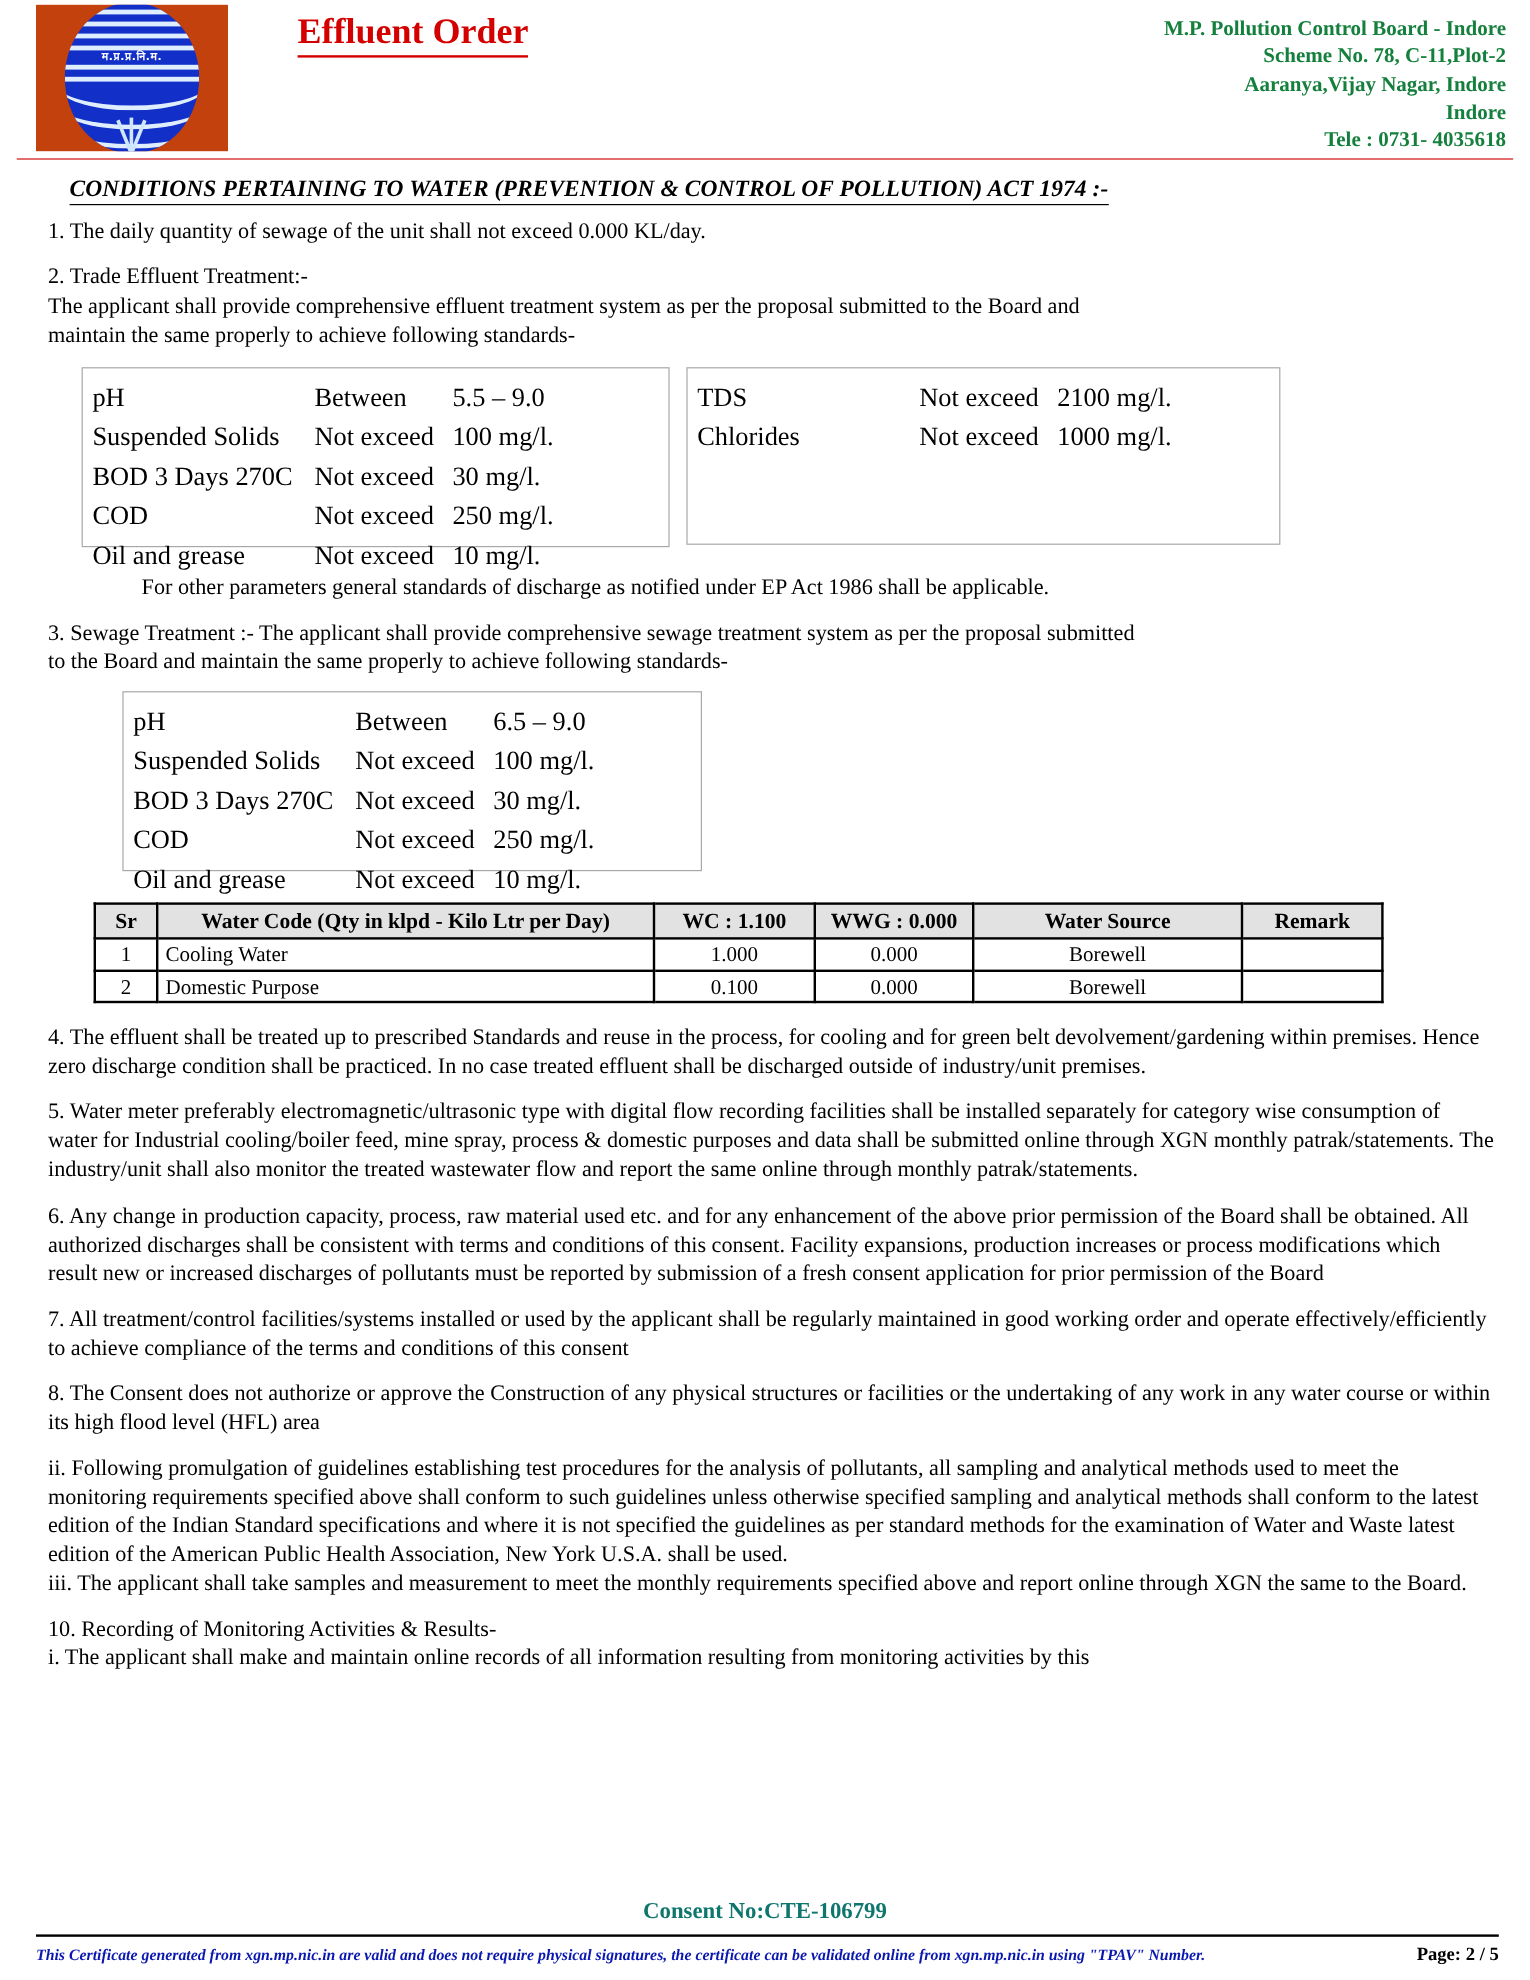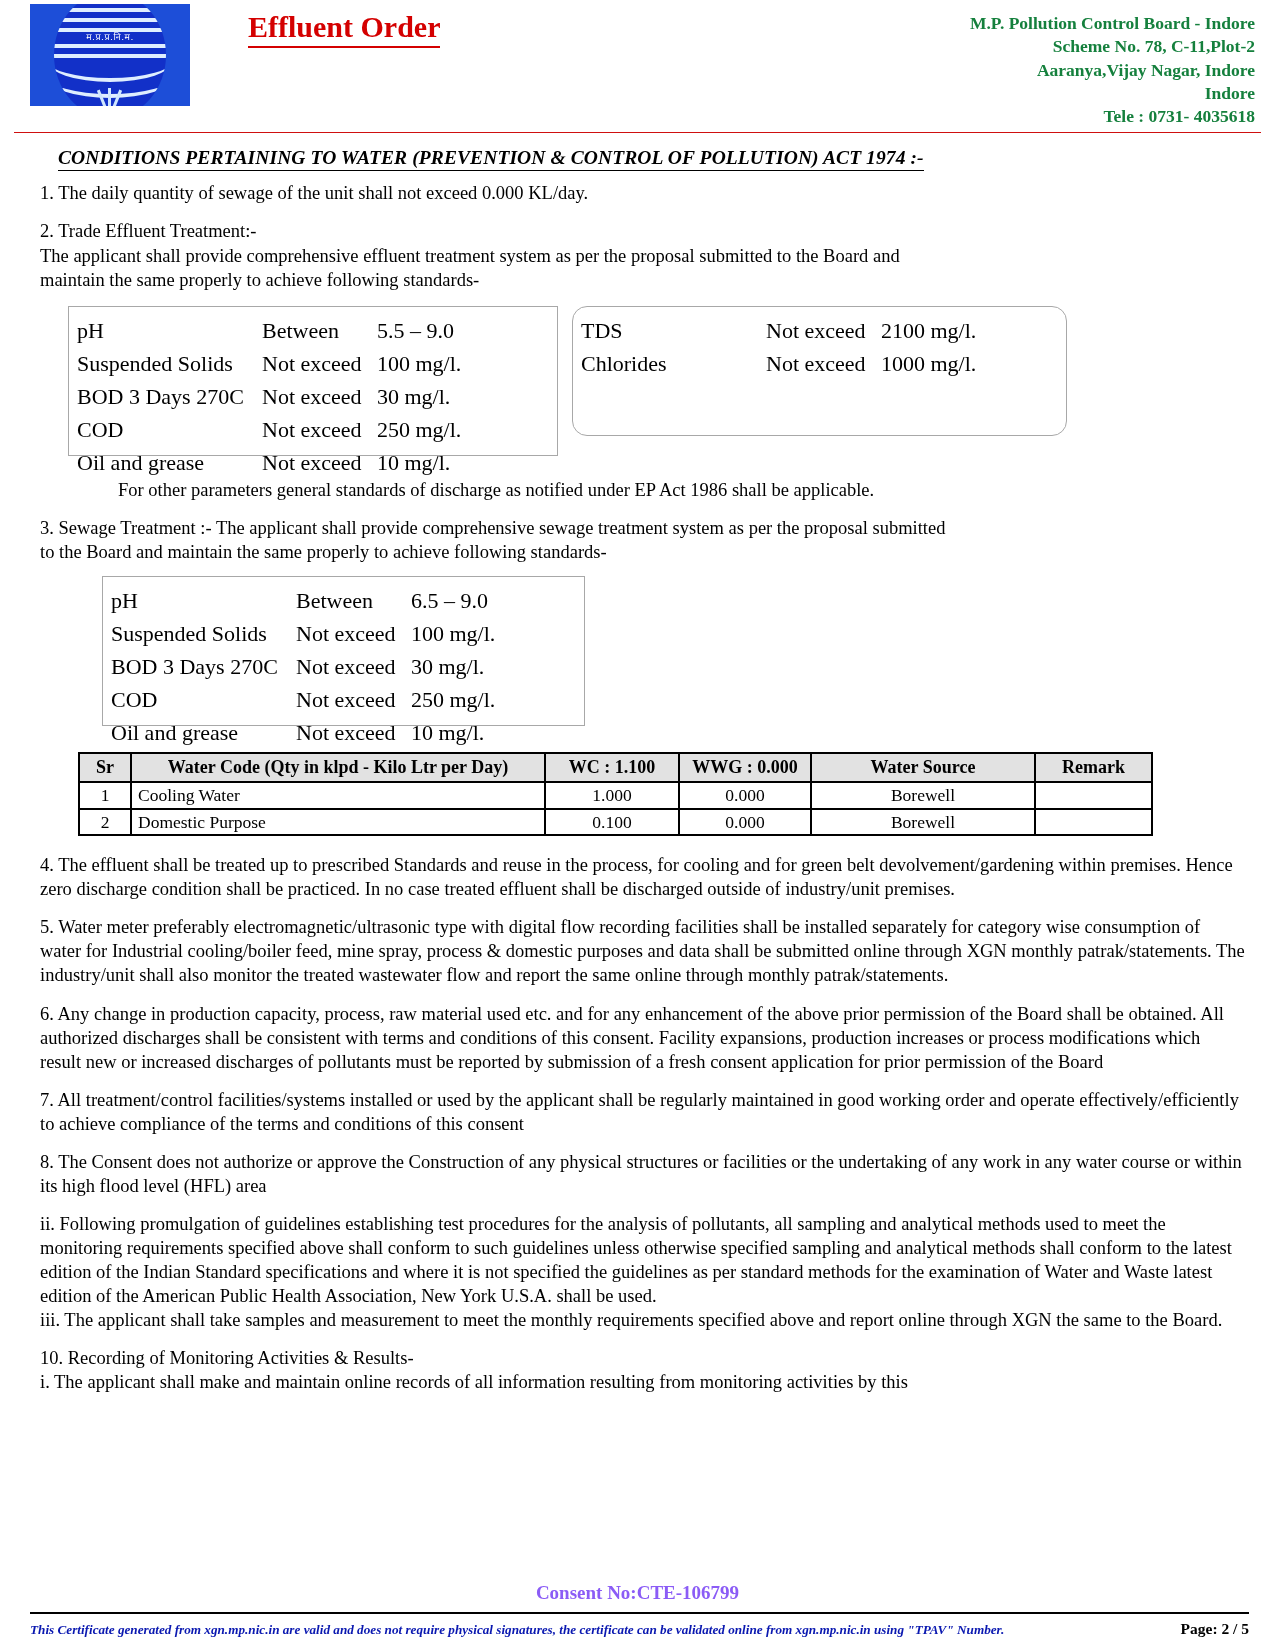--- a/index.html
+++ b/index.html
@@ -26,25 +26,26 @@
   
   .header {
     display: flex;
     align-items: flex-start;
     padding: 4px 12px 0 30px;
     height: 132px;
     box-sizing: border-box;
   }
   .logo-box {
     width: 160px;
-    height: 102px;
+    height: 122px;
     flex: 0 0 160px;
-    background: #1d4ed8;
+    background: #c2410c;
     position: relative;
     overflow: hidden;
+    font-weight: bold;
   }
   .logo-circle {
     position: absolute;
     left: 50%;
     top: 50%;
     transform: translate(-50%, -50%);
     width: 112px;
     height: 126px;
     border-radius: 50%;
     background: #1230c8;
@@ -152,21 +153,21 @@
     display: flex;
     gap: 14px;
     margin: 14px 0 0 28px;
   }
   .std-box {
     border: 1px solid #a8a8a8;
     box-sizing: border-box;
     padding: 8px 0 6px 0;
   }
   .std-box.left  { width: 490px; height: 150px; }
-  .std-box.right { width: 495px; height: 130px; border-radius: 15px; }
+  .std-box.right { width: 495px; height: 148px; }
   .std-box.single { width: 483px; height: 150px; margin: 12px 0 0 62px; }
 
   .std-line {
     display: flex;
     font-size: 22px;
     line-height: 1.0;
     padding: 5px 0 6px 8px;
   }
   .c-param { width: 185px; flex: 0 0 185px; }
   .c-rel   { width: 115px; flex: 0 0 115px; }
@@ -200,21 +201,21 @@
   .w-source  { width: 210px; text-align: center; }
   .w-remark  { width: auto;  text-align: center; }
 
   
   .consent-no {
     position: absolute;
     left: 0;
     right: 0;
     top: 1582px;
     text-align: center;
-    color: #8b5cf6;
+    color: #0f766e;
     font-weight: bold;
     font-size: 19px;
     font-family: "Liberation Serif", serif;
   }
   .footer-rule {
     position: absolute;
     left: 30px;
     right: 26px;
     top: 1612px;
     border: none;

